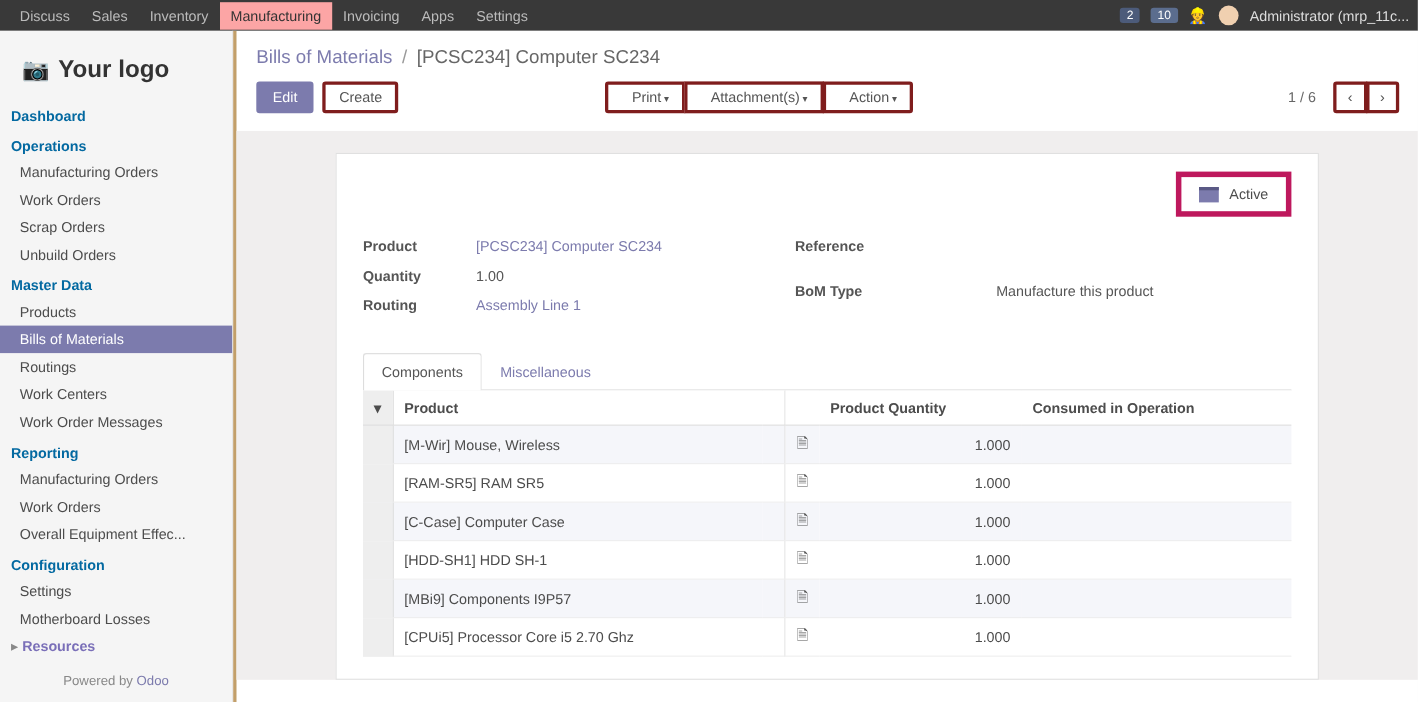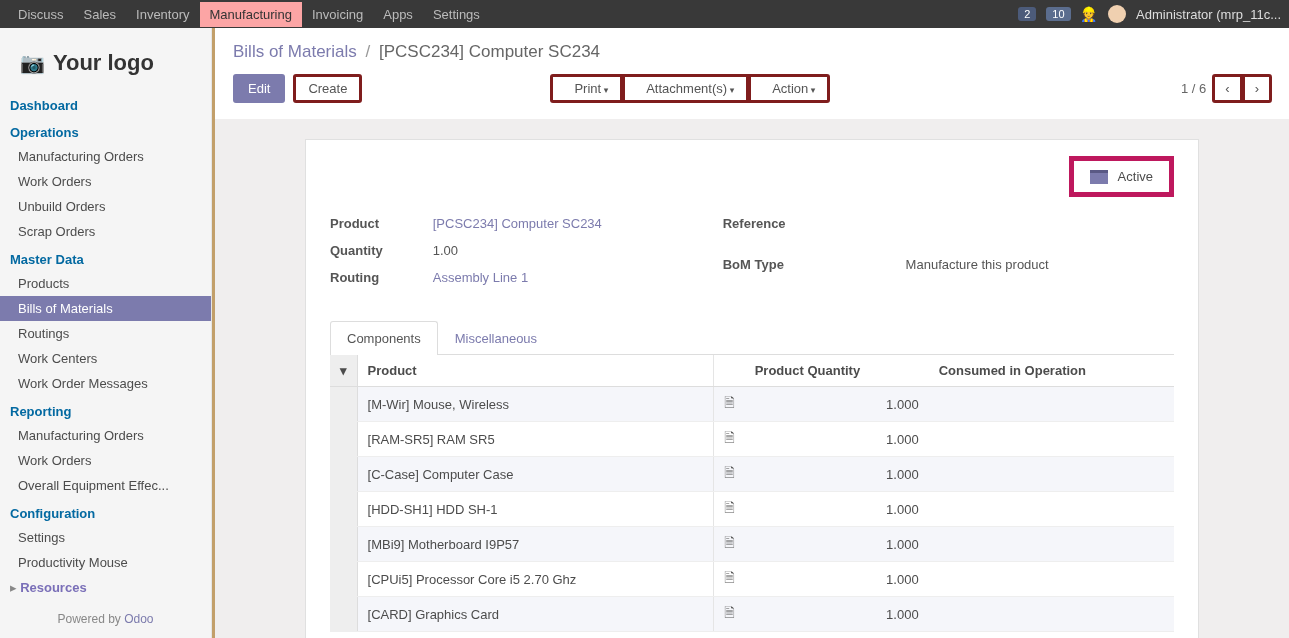--- a/index.html
+++ b/index.html
@@ -42,21 +42,21 @@
 
 .action-bar { display: flex; align-items: center; padding: 6px 18px 16px; gap: 8px; }
 .btn { border: 3px solid #7f1d1d; background: #fff; padding: 4px 12px; border-radius: 3px; cursor: pointer; font-size: 13px; color: #555; }
 .btn-primary { background: #7c7bad; border-color: #7c7bad; color: #fff; }
 .btn-group { display: flex; gap: 0; margin-left: 180px; }
 .btn-group .btn { border-radius: 0; margin-right: -1px; padding-left: 21px; }
 .btn-group .btn:first-child { border-radius: 3px 0 0 3px; }
 .btn-group .btn:last-child { border-radius: 0 3px 3px 0; }
 .btn .caret::after { content: " ▾"; font-size: 9px; }
 .action-bar .spacer { flex: 1; }
-.pager { display: flex; align-items: center; gap: 6px; color: #666; }
+.pager { display: flex; align-items: center; gap: 16px; color: #666; }
 .pager-btns { display: flex; }
 .pager-btns .btn { padding: 4px 10px; border-radius: 0; margin-right: -1px; }
 .pager-btns .btn:first-child { border-radius: 3px 0 0 3px; }
 .pager-btns .btn:last-child { border-radius: 0 3px 3px 0; }
 
 
 .sheet-wrap { background: #f0eeee; padding: 20px 90px 0; }
 .sheet { background: #fff; border: 1px solid #e0e0e0; padding: 20px 24px; min-height: 400px; position: relative; }
 .status-box { position: absolute; top: 16px; right: 24px; border: 5px solid #be185d; padding: 8px 16px; display: flex; align-items: center; gap: 10px; }
 .status-sq { width: 18px; height: 14px; background: #7c7bad; display: inline-block; border-top: 3px solid #5a5985; }
@@ -115,35 +115,35 @@
   <div class="sidebar">
     <div class="logo">
       <span class="logo-icon">📷</span>
       <span>Your logo</span>
     </div>
     <div id="sidebar-sections">
         <div class="side-header">Dashboard</div>
         <div class="side-header">Operations</div>
         <div class="side-item">Manufacturing Orders</div>
         <div class="side-item">Work Orders</div>
+        <div class="side-item">Scrap Orders</div>
         <div class="side-item">Unbuild Orders</div>
-        <div class="side-item">Scrap Orders</div>
         <div class="side-header">Master Data</div>
         <div class="side-item">Products</div>
         <div class="side-item active">Bills of Materials</div>
         <div class="side-item">Routings</div>
         <div class="side-item">Work Centers</div>
         <div class="side-item">Work Order Messages</div>
         <div class="side-header">Reporting</div>
         <div class="side-item">Manufacturing Orders</div>
         <div class="side-item">Work Orders</div>
         <div class="side-item">Overall Equipment Effec...</div>
         <div class="side-header">Configuration</div>
         <div class="side-item">Settings</div>
-        <div class="side-item">Productivity Mouse</div>
+        <div class="side-item">Motherboard Losses</div>
       </div>
     <div class="side-expand">Resources</div>
     <div class="powered">
       <span>Powered by </span><a href="#">Odoo</a>
     </div>
   </div>
 
   <div class="main">
     <div class="breadcrumb">
       <span class="bc-root">Bills of Materials</span>
@@ -250,37 +250,29 @@
               <tr>
                 <td class="sort-col"></td>
                 <td>[HDD-SH1] HDD SH-1</td>
                 <td class="small-col"></td>
                 <td class="attach-col"><span class="file-icon">🗎</span></td>
                 <td class="qty">1.000</td>
                 <td></td>
               </tr>
               <tr>
                 <td class="sort-col"></td>
-                <td>[MBi9] Motherboard I9P57</td>
+                <td>[MBi9] Components I9P57</td>
                 <td class="small-col"></td>
                 <td class="attach-col"><span class="file-icon">🗎</span></td>
                 <td class="qty">1.000</td>
                 <td></td>
               </tr>
               <tr>
                 <td class="sort-col"></td>
                 <td>[CPUi5] Processor Core i5 2.70 Ghz</td>
-                <td class="small-col"></td>
-                <td class="attach-col"><span class="file-icon">🗎</span></td>
-                <td class="qty">1.000</td>
-                <td></td>
-              </tr>
-              <tr>
-                <td class="sort-col"></td>
-                <td>[CARD] Graphics Card</td>
                 <td class="small-col"></td>
                 <td class="attach-col"><span class="file-icon">🗎</span></td>
                 <td class="qty">1.000</td>
                 <td></td>
               </tr>
             </tbody>
         </table>
       </div>
     </div>
   </div>

